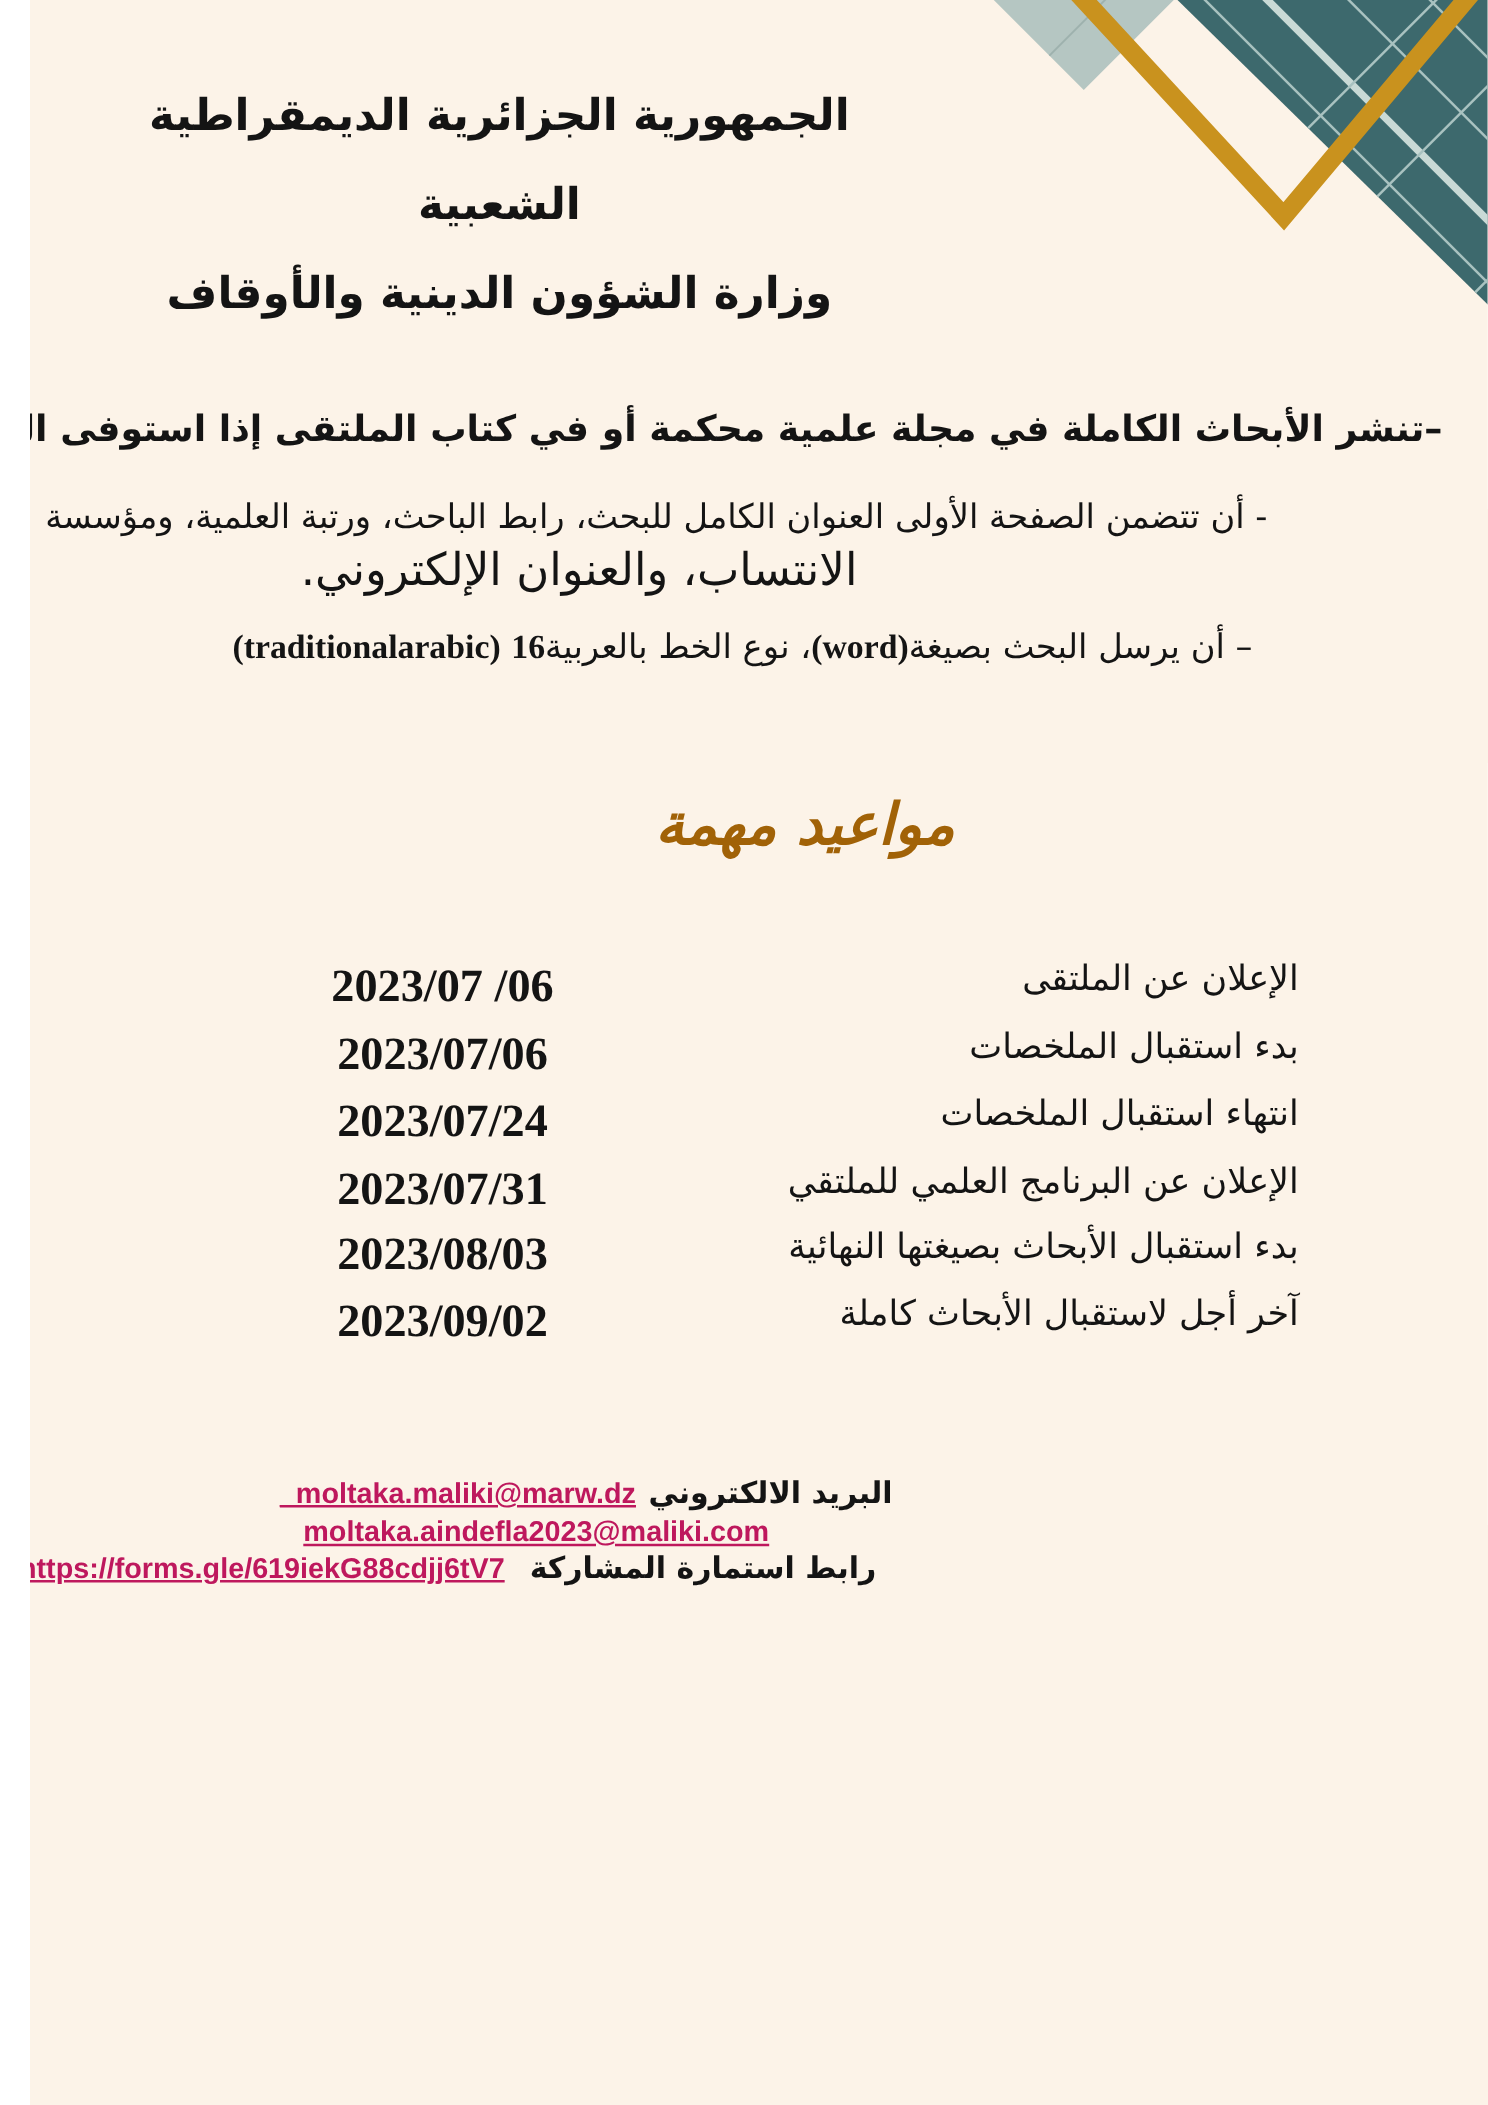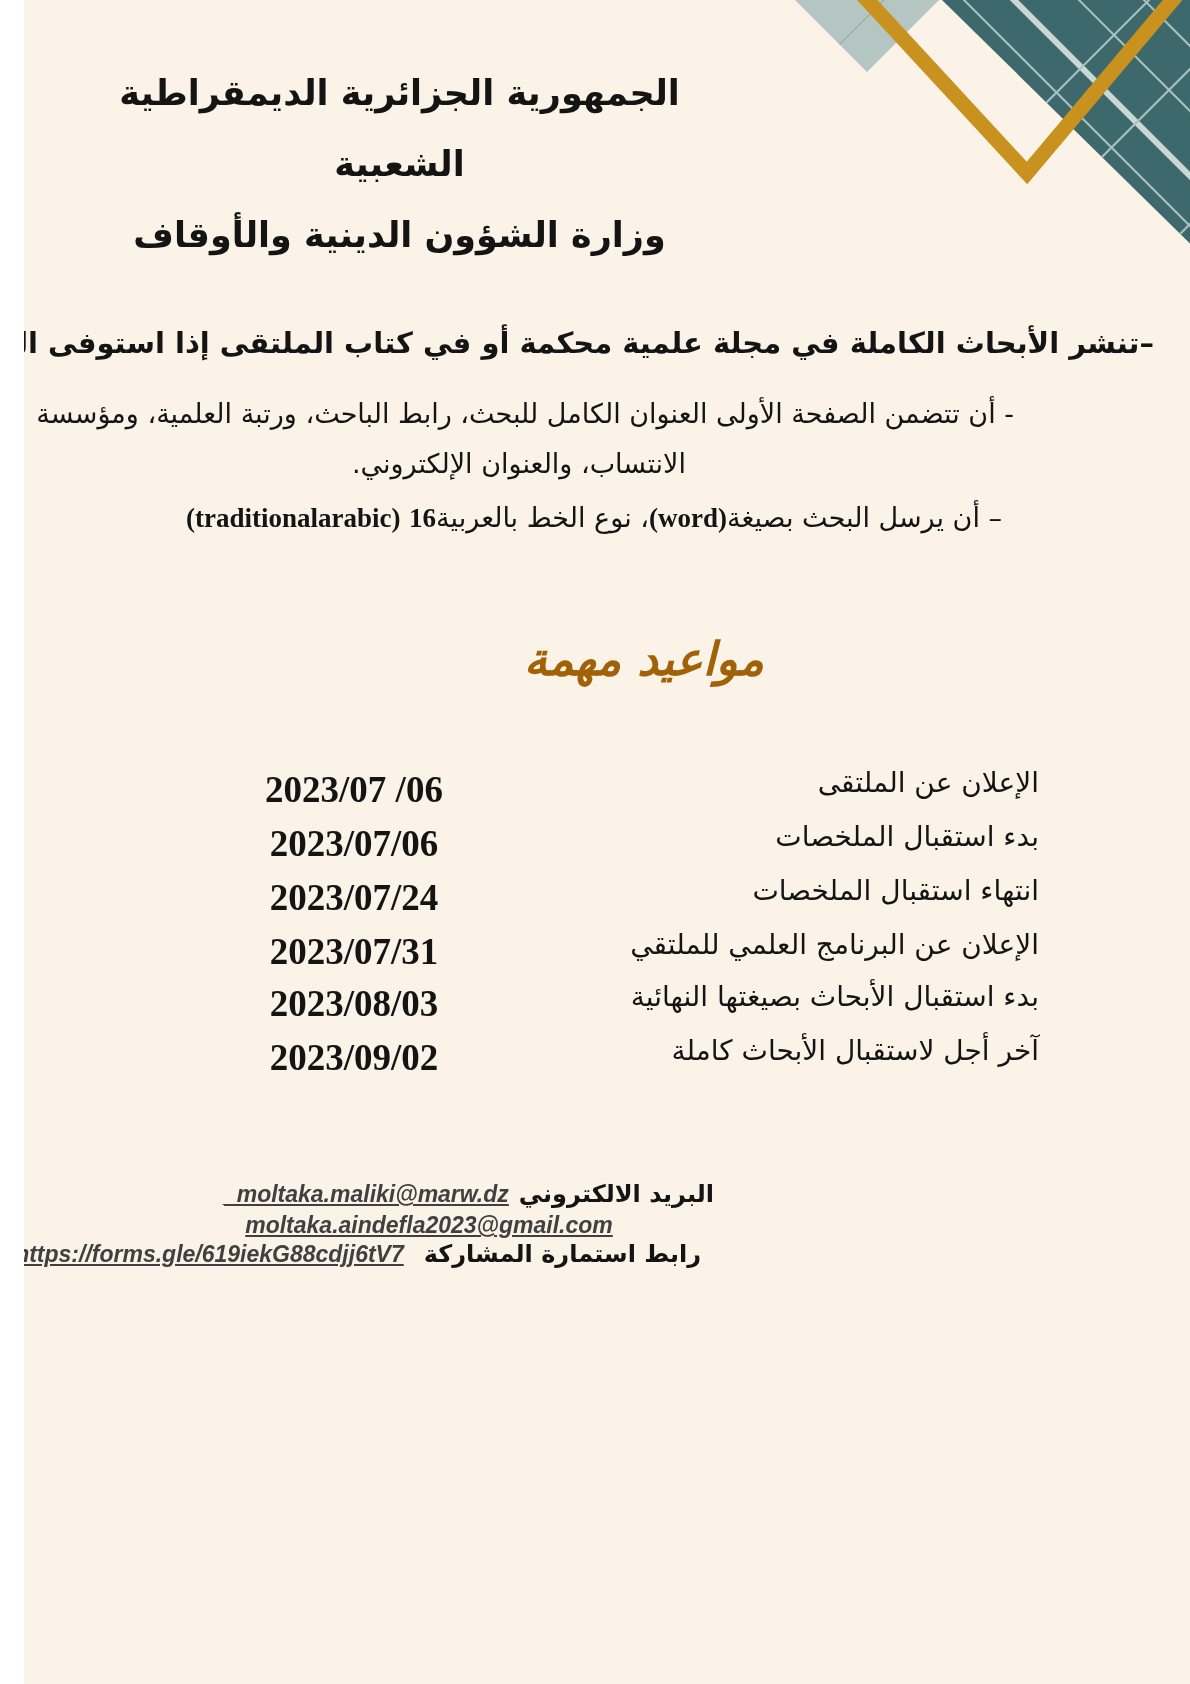--- a/index.html
+++ b/index.html
@@ -18,21 +18,21 @@
   .hdr{
     position:absolute;top:58px;left:88px;width:575px;
     text-align:center;direction:rtl;
     font-weight:700;font-size:35px;line-height:71px;
     letter-spacing:-1px;
   }
   
   .cond{position:absolute;direction:rtl;white-space:nowrap;}
   .intro{top:326px;right:60px;font-size:29px;font-weight:700;}
   .it1a{top:398px;right:200px;font-size:27px;}
-  .it1b{top:448px;right:528px;font-size:27px;}
+  .it1b{top:436px;right:528px;font-size:36px;}
   .it2{top:502px;right:212px;font-size:27px;}
   .latin{font-family:"Liberation Serif", serif;font-weight:700;}
   
   .datesHead{
     position:absolute;top:632px;left:50px;right:0;
     text-align:center;direction:rtl;
     font-size:46px;font-weight:700;font-style:italic;
     color:#a16207;
   }
   
@@ -54,22 +54,22 @@
     direction:rtl;white-space:nowrap;font-size:28px;
   }
   
   .f1{position:absolute;top:1180px;right:500px;display:flex;direction:rtl;gap:10px;align-items:baseline;white-space:nowrap;}
   .f2{position:absolute;top:1212px;left:140px;width:530px;text-align:center;white-space:nowrap;}
   .f3{position:absolute;top:1240px;right:513px;display:flex;direction:rtl;gap:20px;align-items:baseline;white-space:nowrap;}
   .alabel{font-size:24px;font-weight:700;direction:rtl;}
   .lnk{
     font-family:"Liberation Sans", sans-serif;
     font-weight:700;font-size:23px;
-    color:#404040;text-decoration:underline;
-    direction:ltr;unicode-bidi:embed;font-style:italic;
+    color:#be185d;text-decoration:underline;
+    direction:ltr;unicode-bidi:embed;
   }
 </style>
 </head>
 <body>
 
 <div class="page">
 
   <svg class="corner" viewBox="710 0 480 300" aria-hidden="true">
     <defs>
       <clipPath id="tealClip">
@@ -134,20 +134,20 @@
       <div class="sdate">2023/09/02</div>
       <div class="slabel">آخر أجل لاستقبال الأبحاث كاملة</div>
     </div>
   </div>
 
   <div class="f1">
     <span class="alabel">البريد الالكتروني</span>
     <a class="lnk">_moltaka.maliki@marw.dz</a>
   </div>
   <div class="f2">
-    <a class="lnk">moltaka.aindefla2023@gmail.com</a>
+    <a class="lnk">moltaka.aindefla2023@maliki.com</a>
   </div>
   <div class="f3">
     <span class="alabel">رابط استمارة المشاركة</span>
     <a class="lnk">https://forms.gle/619iekG88cdjj6tV7</a>
   </div>
 
 </div>
 
 </body></html>

